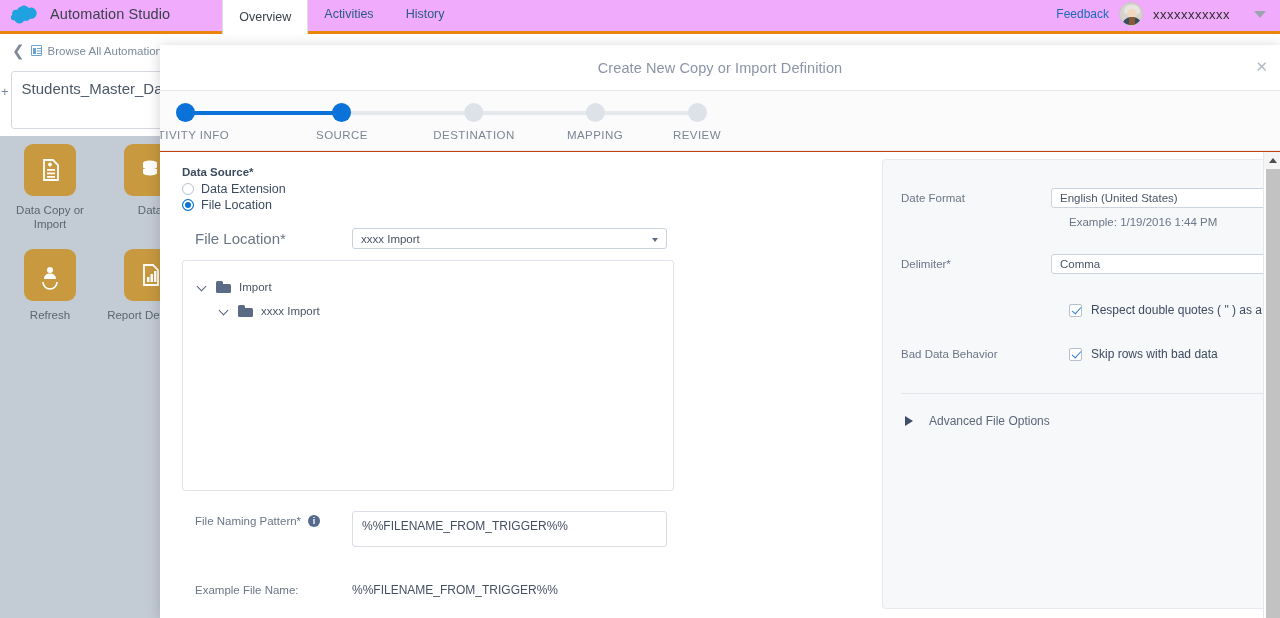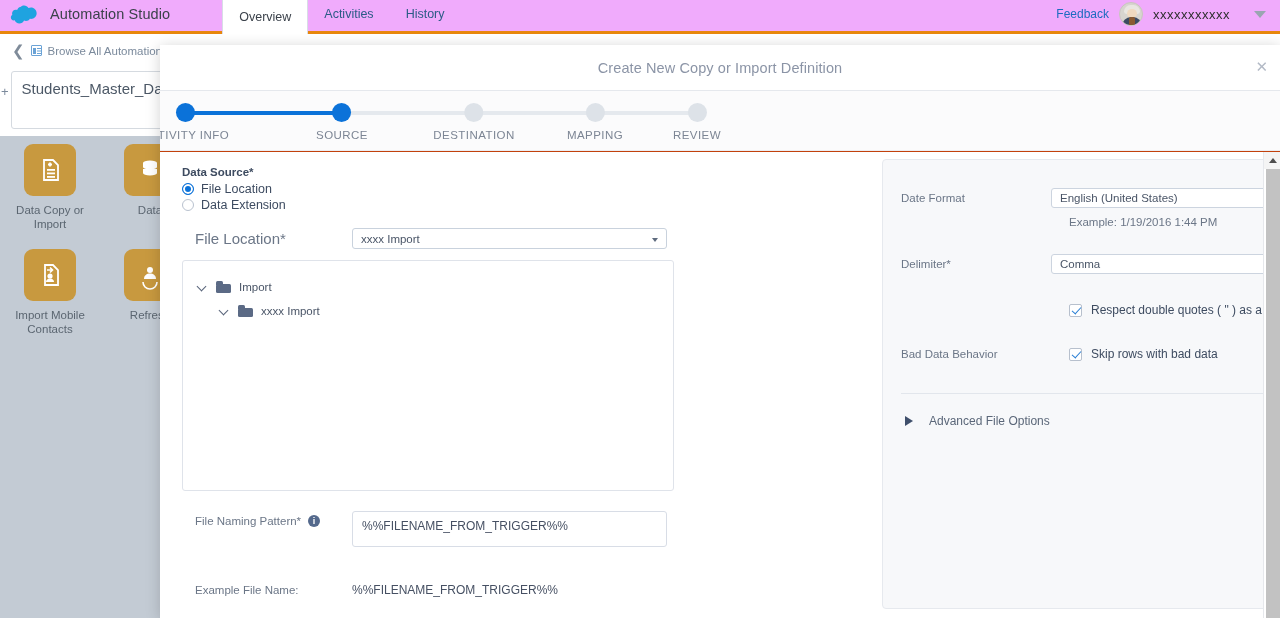--- a/index.html
+++ b/index.html
@@ -380,31 +380,20 @@
           <span class="tile-ico">
             <svg width="30" height="30" viewBox="0 0 30 30" fill="#fff">
               <path d="M7 8h16l-6 7v7l-4-2v-5z"></path>
             </svg>
           </span>
           <span class="tile-label">Fi</span>
         </div>
         <div class="tile">
           <span class="tile-ico">
             <svg width="30" height="30" viewBox="0 0 30 30" fill="#fff">
-              <path d="M10 5h8l5 5v15H10z" fill="none" stroke="#fff" stroke-width="1.8"></path>
-              <circle cx="15" cy="16" r="2.6"></circle>
-                <path d="M11 22c0-2.3 1.8-3.6 4-3.6s4 1.3 4 3.6z"></path>
-              <path d="M12 10h5M15 7.5l2.5 2.5L15 12.5" stroke="#fff" stroke-width="1.6" fill="none"></path>
-            </svg>
-          </span>
-          <span class="tile-label">Import Mobile Contacts</span>
-        </div>
-        <div class="tile">
-          <span class="tile-ico">
-            <svg width="30" height="30" viewBox="0 0 30 30" fill="#fff">
               <circle cx="15" cy="10" r="3"></circle>
                 <path d="M9 19c0-3.4 2.7-5.4 6-5.4s6 2 6 5.4z"></path>
               <path d="M8 22a7 7 0 0 0 14 0" fill="none" stroke="#fff" stroke-width="1.6"></path>
             </svg>
           </span>
           <span class="tile-label">Refresh</span>
         </div>
         <div class="tile">
           <span class="tile-ico">
             <svg width="30" height="30" viewBox="0 0 30 30" fill="#fff">
@@ -466,26 +455,26 @@
         </div>
       </div>
     </div>
 
     <div class="modal-body">
 
       <div class="form-col">
         <div class="ds-title">Data Source*</div>
 
         <div class="radio-row">
+          <span class="radio"></span>
+          <span class="radio-label">Data Extension</span>
+        </div>
+        <div class="radio-row">
           <span class="radio sel"></span>
           <span class="radio-label">File Location</span>
-        </div>
-        <div class="radio-row">
-          <span class="radio"></span>
-          <span class="radio-label">Data Extension</span>
         </div>
 
         <div class="field-row">
           <span class="field-label">File Location*</span>
           <span class="select">
             <span>xxxx Import</span>
             <span class="caret"></span>
           </span>
         </div>
 

